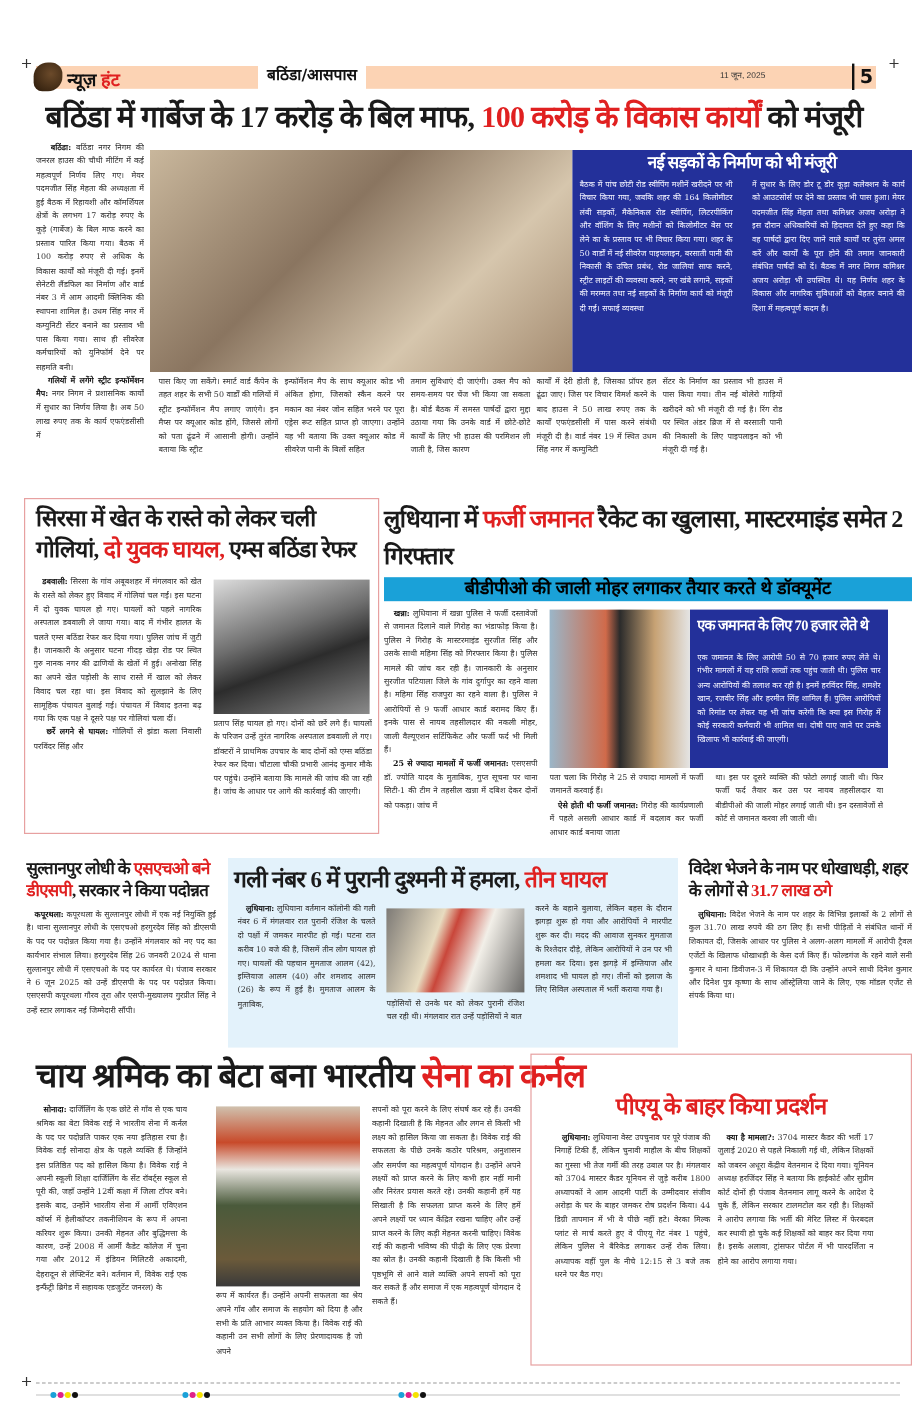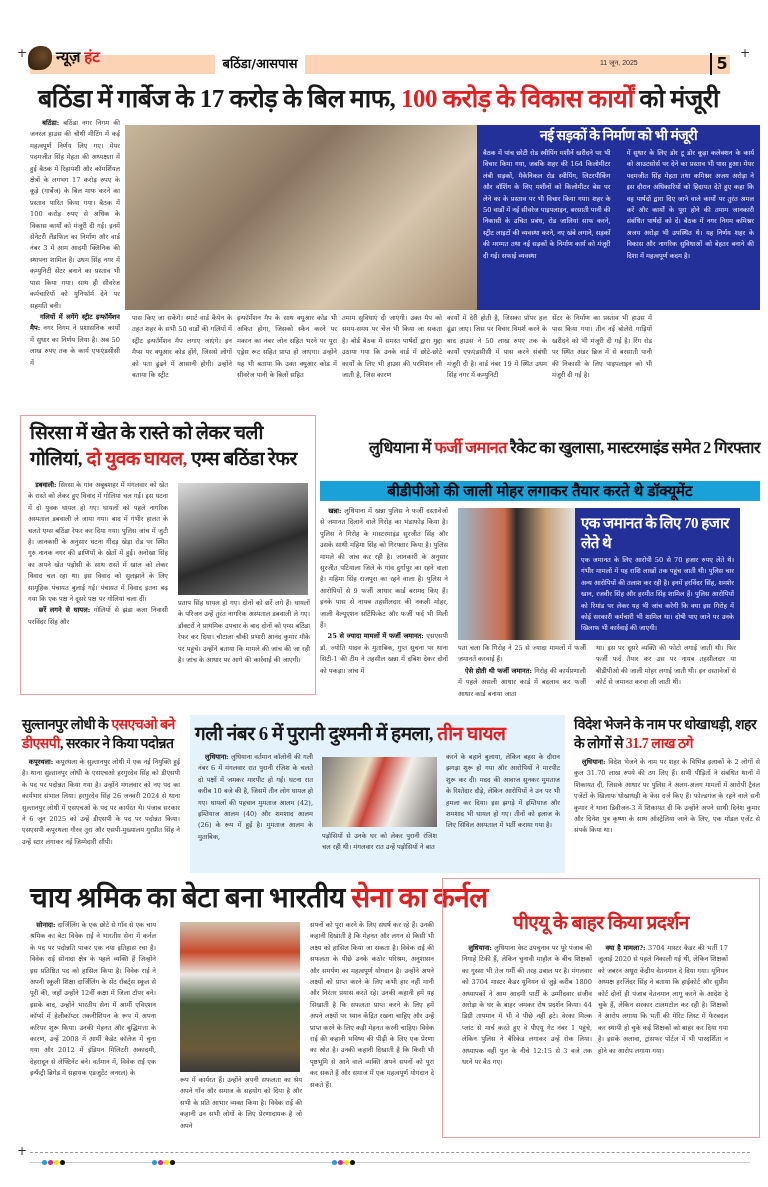--- a/index.html
+++ b/index.html
@@ -1,19 +1,19 @@
 <!DOCTYPE html>
 <html><head>
 <meta charset="utf-8">
 <style>
 *{box-sizing:border-box;margin:0;padding:0}
 body{width:768px;height:1187px;background:#fff;font-family:"DejaVu Serif",serif;color:#222;position:relative;overflow:hidden}
 .abs{position:absolute}
 .hdr{left:30px;top:55px;width:700px;height:19px;background:#fcd3b4}
-.logo{left:28px;top:46px;width:130px;height:30px;display:flex;align-items:flex-start}
+.logo{left:28px;top:46px;width:130px;height:30px;display:flex;align-items:flex-end}
 .logo .bird{width:24px;height:24px;border-radius:50% 40% 50% 30%;background:radial-gradient(circle at 60% 40%,#6b4a2a,#2a1a0a);margin-right:4px}
 .logo .n1{font-family:"DejaVu Sans",sans-serif;font-weight:bold;font-size:15px;color:#111}
 .logo .n2{font-family:"DejaVu Sans",sans-serif;font-weight:bold;font-size:15px;color:#e02020;margin-left:4px}
 .sect{left:215px;top:53px;width:90px;height:22px;background:#fff;font-family:"DejaVu Sans",sans-serif;font-weight:bold;font-size:13px;text-align:center;line-height:22px;color:#111}
 .date{left:600px;top:58px;font-family:Liberation Sans, sans-serif;font-size:7px;color:#333}
 .pno{left:710px;top:53px;width:22px;height:22px;border-left:2px solid #111;font-family:"DejaVu Sans",sans-serif;font-weight:bold;font-size:16px;text-align:center;line-height:22px;color:#111}
 .reg{font-family:"DejaVu Sans",sans-serif;font-size:12px;color:#333}
 h1,h2,h3{font-family:Liberation Serif, serif;font-weight:bold;color:#1a1a1a;letter-spacing:-0.5px}
 .red{color:#e02020}
 .txt{font-size:6.6px;line-height:11.4px;color:#333;text-align:justify;overflow:hidden}
@@ -78,34 +78,34 @@
   <span class="red">दो युवक घायल,</span>
   <span>एम्स बठिंडा रेफर</span>
 </h2>
 <div class="col txt" style="left:28px;top:480px;width:140px;height:210px">
   &nbsp;&nbsp;&nbsp;<b>डबवाली:</b> <span>सिरसा के गांव अबूबशहर में मंगलवार को खेत के रास्ते को लेकर हुए विवाद में गोलियां चल गईं। इस घटना में दो युवक घायल हो गए। घायलों को पहले नागरिक अस्पताल डबवाली ले जाया गया। बाद में गंभीर हालत के चलते एम्स बठिंडा रेफर कर दिया गया। पुलिस जांच में जुटी है। जानकारी के अनुसार घटना गीदड़ खेड़ा रोड पर स्थित गुरु नानक नगर की ढाणियों के खेतों में हुई। अनोखा सिंह का अपने खेत पड़ोसी के साथ रास्ते में खाल को लेकर विवाद चल रहा था। इस विवाद को सुलझाने के लिए सामूहिक पंचायत बुलाई गई। पंचायत में विवाद इतना बढ़ गया कि एक पक्ष ने दूसरे पक्ष पर गोलियां चला दीं।</span>
   <br>&nbsp;&nbsp;&nbsp;<b>छर्रे लगने से घायल:</b> <span>गोलियों से झंडा कला निवासी परविंदर सिंह और</span>
 </div>
 <div class="col" style="left:178px;top:483px;width:130px;height:112px;background:linear-gradient(160deg,#ddd,#6e6e6e 40%,#2c2c2c 60%,#8a8a8a)"></div>
 <div class="col txt" style="left:178px;top:598px;width:132px;height:95px">प्रताप सिंह घायल हो गए। दोनों को छर्रे लगे हैं। घायलों के परिजन उन्हें तुरंत नागरिक अस्पताल डबवाली ले गए। डॉक्टरों ने प्राथमिक उपचार के बाद दोनों को एम्स बठिंडा रेफर कर दिया। चौटाला चौकी प्रभारी आनंद कुमार मौके पर पहुंचे। उन्होंने बताया कि मामले की जांच की जा रही है। जांच के आधार पर आगे की कार्रवाई की जाएगी।</div>
 
-<h1 class="abs" style="left:320px;top:432px;width:440px;font-size:16px;line-height:31px;text-align:right">
+<h1 class="abs" style="left:320px;top:418px;width:440px;font-size:20px;line-height:31px;text-align:left">
   <span>लुधियाना में</span>
   <span class="red">फर्जी जमानत</span>
   <span>रैकेट का खुलासा, मास्टरमाइंड समेत 2 गिरफ्तार</span>
 </h1>
 <div class="col cyanbar" style="left:320px;top:481px;width:440px;height:20px;line-height:20px">बीडीपीओ की जाली मोहर लगाकर तैयार करते थे डॉक्यूमेंट</div>
 
 <div class="col txt" style="left:320px;top:506px;width:128px;height:204px">
   &nbsp;&nbsp;&nbsp;<b>खन्ना:</b> <span>लुधियाना में खन्ना पुलिस ने फर्जी दस्तावेजों से जमानत दिलाने वाले गिरोह का भंडाफोड़ किया है। पुलिस ने गिरोह के मास्टरमाइंड सुरजीत सिंह और उसके साथी महिमा सिंह को गिरफ्तार किया है। पुलिस मामले की जांच कर रही है। जानकारी के अनुसार सुरजीत पटियाला जिले के गांव दुर्गापुर का रहने वाला है। महिमा सिंह राजपुरा का रहने वाला है। पुलिस ने आरोपियों से 9 फर्जी आधार कार्ड बरामद किए हैं। इनके पास से नायब तहसीलदार की नकली मोहर, जाली वैल्यूएशन सर्टिफिकेट और फर्जी फर्द भी मिली हैं।</span>
   <br>&nbsp;&nbsp;&nbsp;<b>25 से ज्यादा मामलों में फर्जी जमानत:</b> <span>एसएसपी डॉ. ज्योति यादव के मुताबिक, गुप्त सूचना पर थाना सिटी-1 की टीम ने तहसील खन्ना में दबिश देकर दोनों को पकड़ा। जांच में</span>
 </div>
 <div class="col" style="left:458px;top:508px;width:117px;height:132px;background:linear-gradient(90deg,#9bb6c8,#d06a4a 40%,#2b2b2b 50%,#c7a274 75%,#e4e4e4)"></div>
 <div class="col bluebox" style="left:575px;top:508px;width:165px;height:132px;padding:4px 6px">
-  <h3 style="color:#fff;font-size:15px;margin-bottom:3px">एक जमानत के लिए 70 हजार लेते थे</h3>
+  <h3 style="color:#fff;font-size:12px;margin-bottom:14px">एक जमानत के लिए 70 हजार लेते थे</h3>
   <div class="txt" style="height:108px">एक जमानत के लिए आरोपी 50 से 70 हजार रुपए लेते थे। गंभीर मामलों में यह राशि लाखों तक पहुंच जाती थी। पुलिस चार अन्य आरोपियों की तलाश कर रही है। इनमें हरविंदर सिंह, शमशेर खान, रजवीर सिंह और हरमीत सिंह शामिल हैं। पुलिस आरोपियों को रिमांड पर लेकर यह भी जांच करेगी कि क्या इस गिरोह में कोई सरकारी कर्मचारी भी शामिल था। दोषी पाए जाने पर उनके खिलाफ भी कार्रवाई की जाएगी।</div>
 </div>
 <div class="col txt" style="left:458px;top:643px;width:128px;height:67px">
   <span>पता चला कि गिरोह ने 25 से ज्यादा मामलों में फर्जी जमानतें करवाई हैं।</span>
   <br>&nbsp;&nbsp;&nbsp;<b>ऐसे होती थी फर्जी जमानत:</b> <span>गिरोह की कार्यप्रणाली में पहले असली आधार कार्ड में बदलाव कर फर्जी आधार कार्ड बनाया जाता</span>
 </div>
 <div class="col txt" style="left:596px;top:643px;width:140px;height:67px">था। इस पर दूसरे व्यक्ति की फोटो लगाई जाती थी। फिर फर्जी फर्द तैयार कर उस पर नायब तहसीलदार या बीडीपीओ की जाली मोहर लगाई जाती थी। इन दस्तावेजों से कोर्ट से जमानत करवा ली जाती थी।</div>
 
 <h2 class="abs" style="left:22px;top:715px;width:158px;font-size:14px;line-height:19px">
   <span>सुल्तानपुर लोधी के</span>

